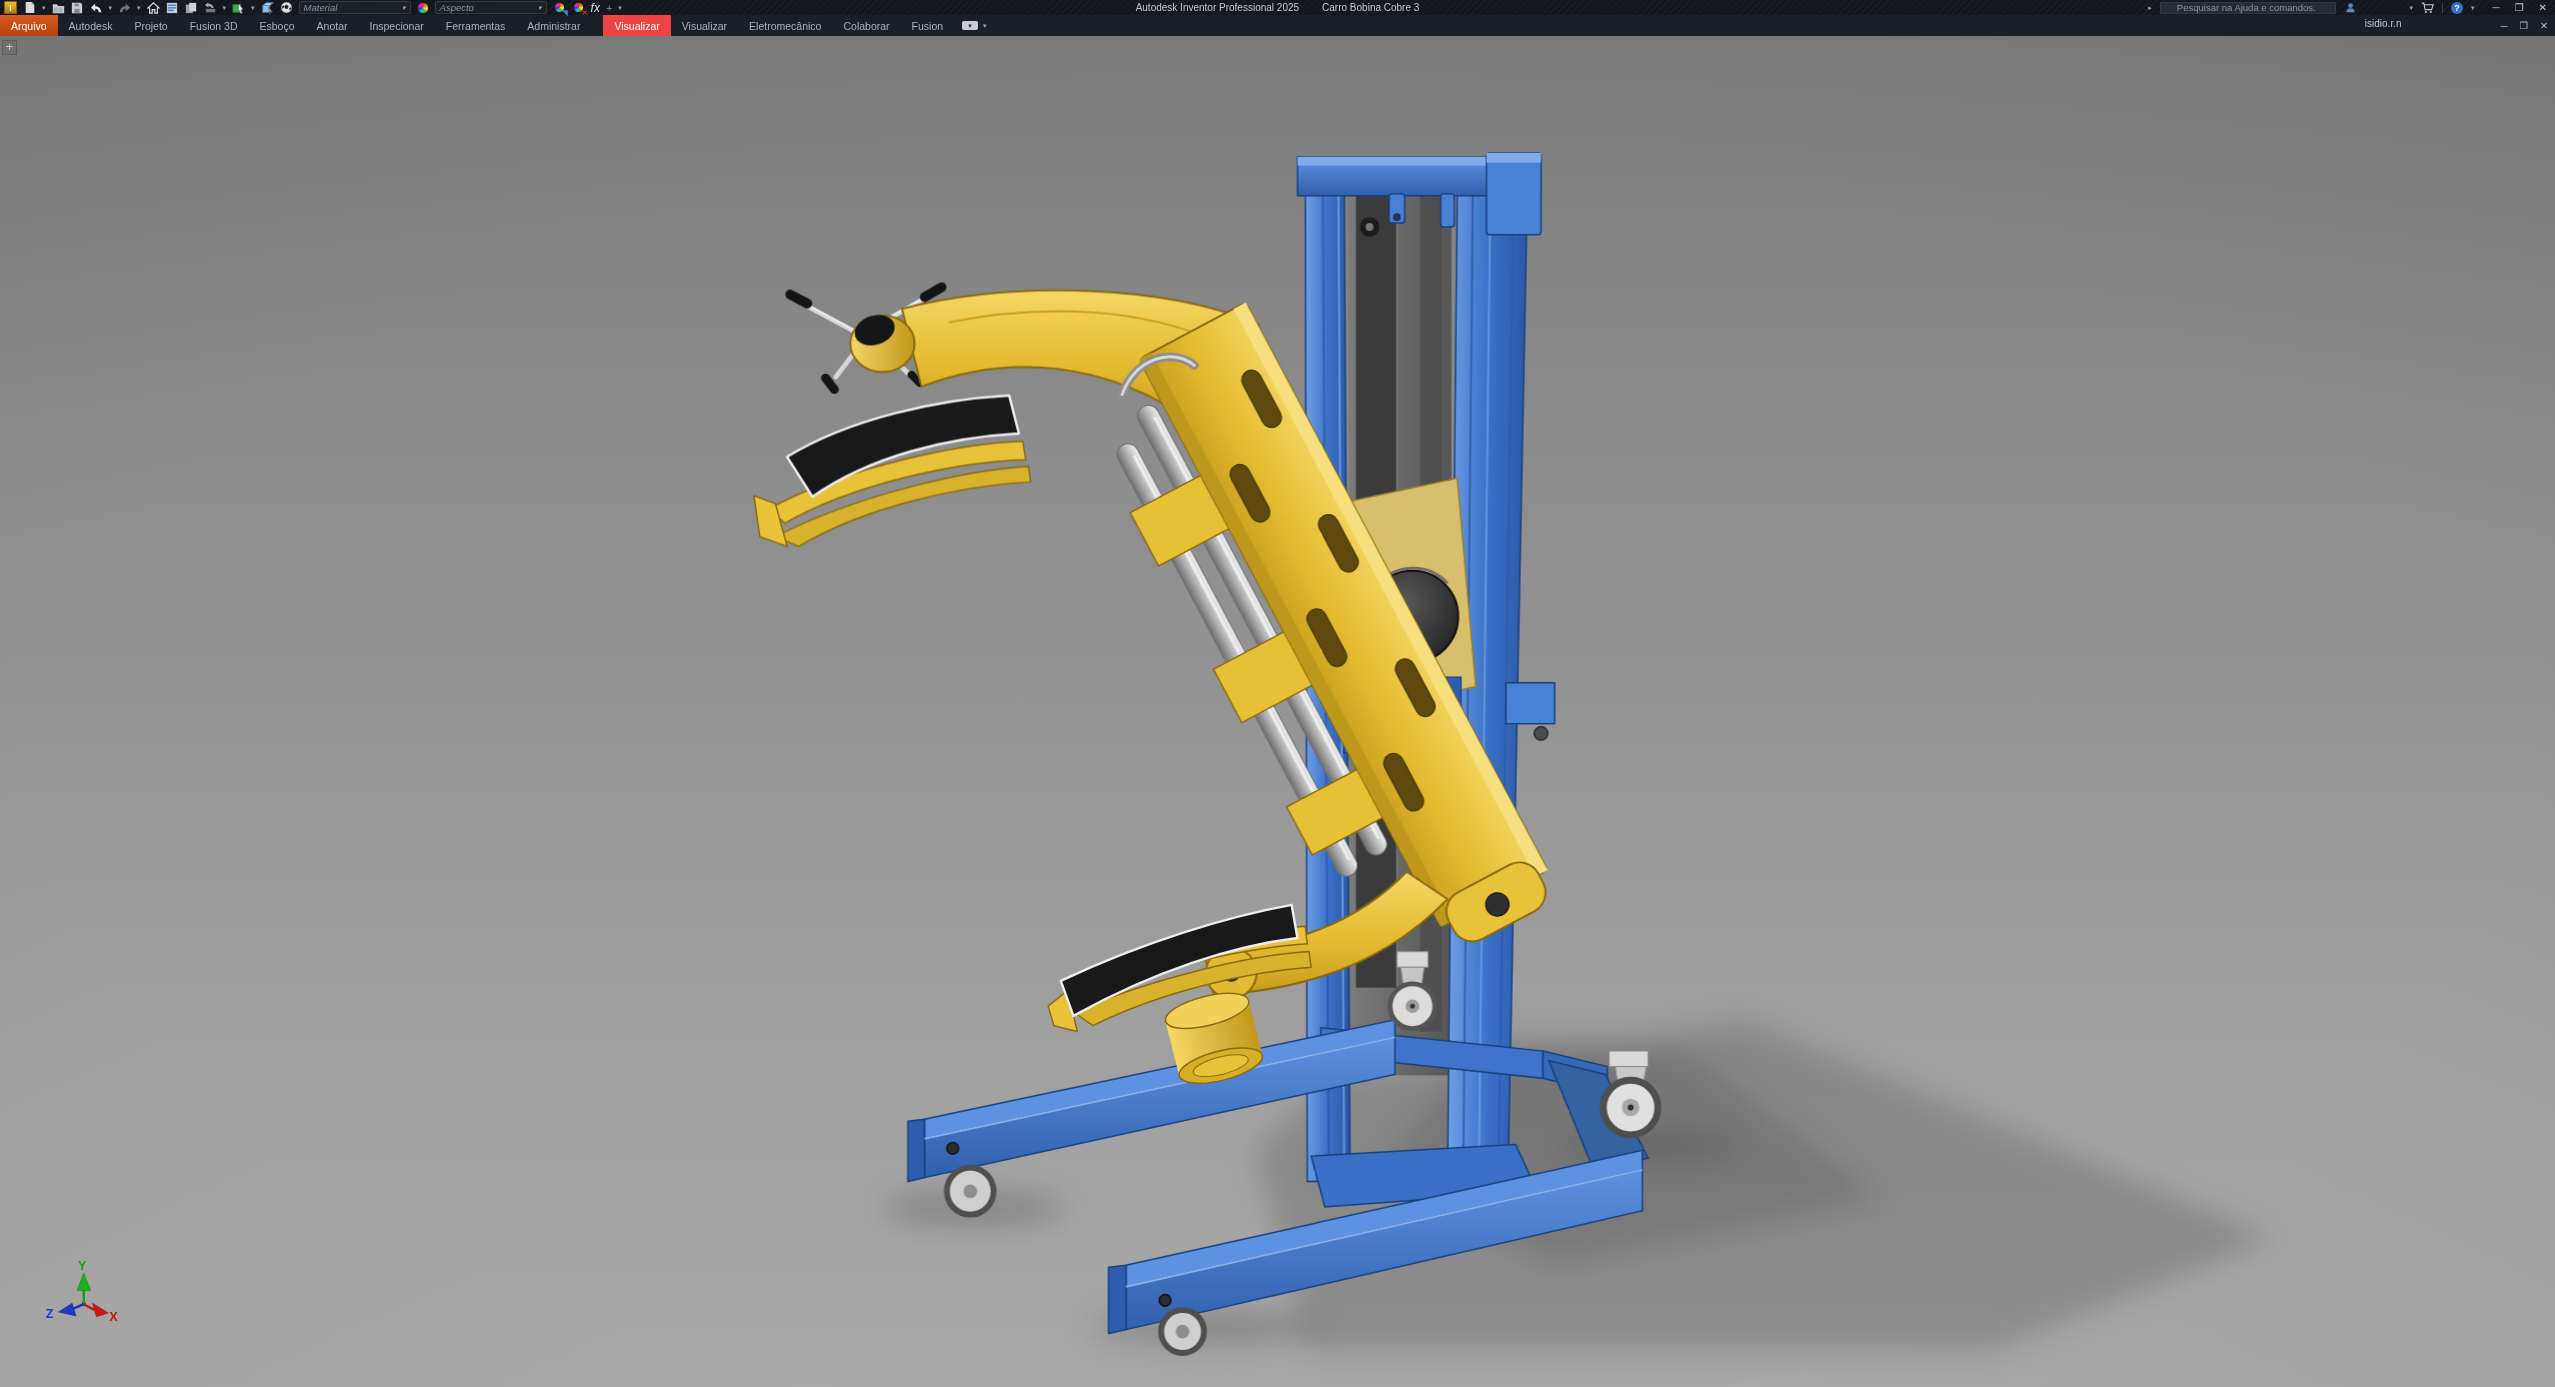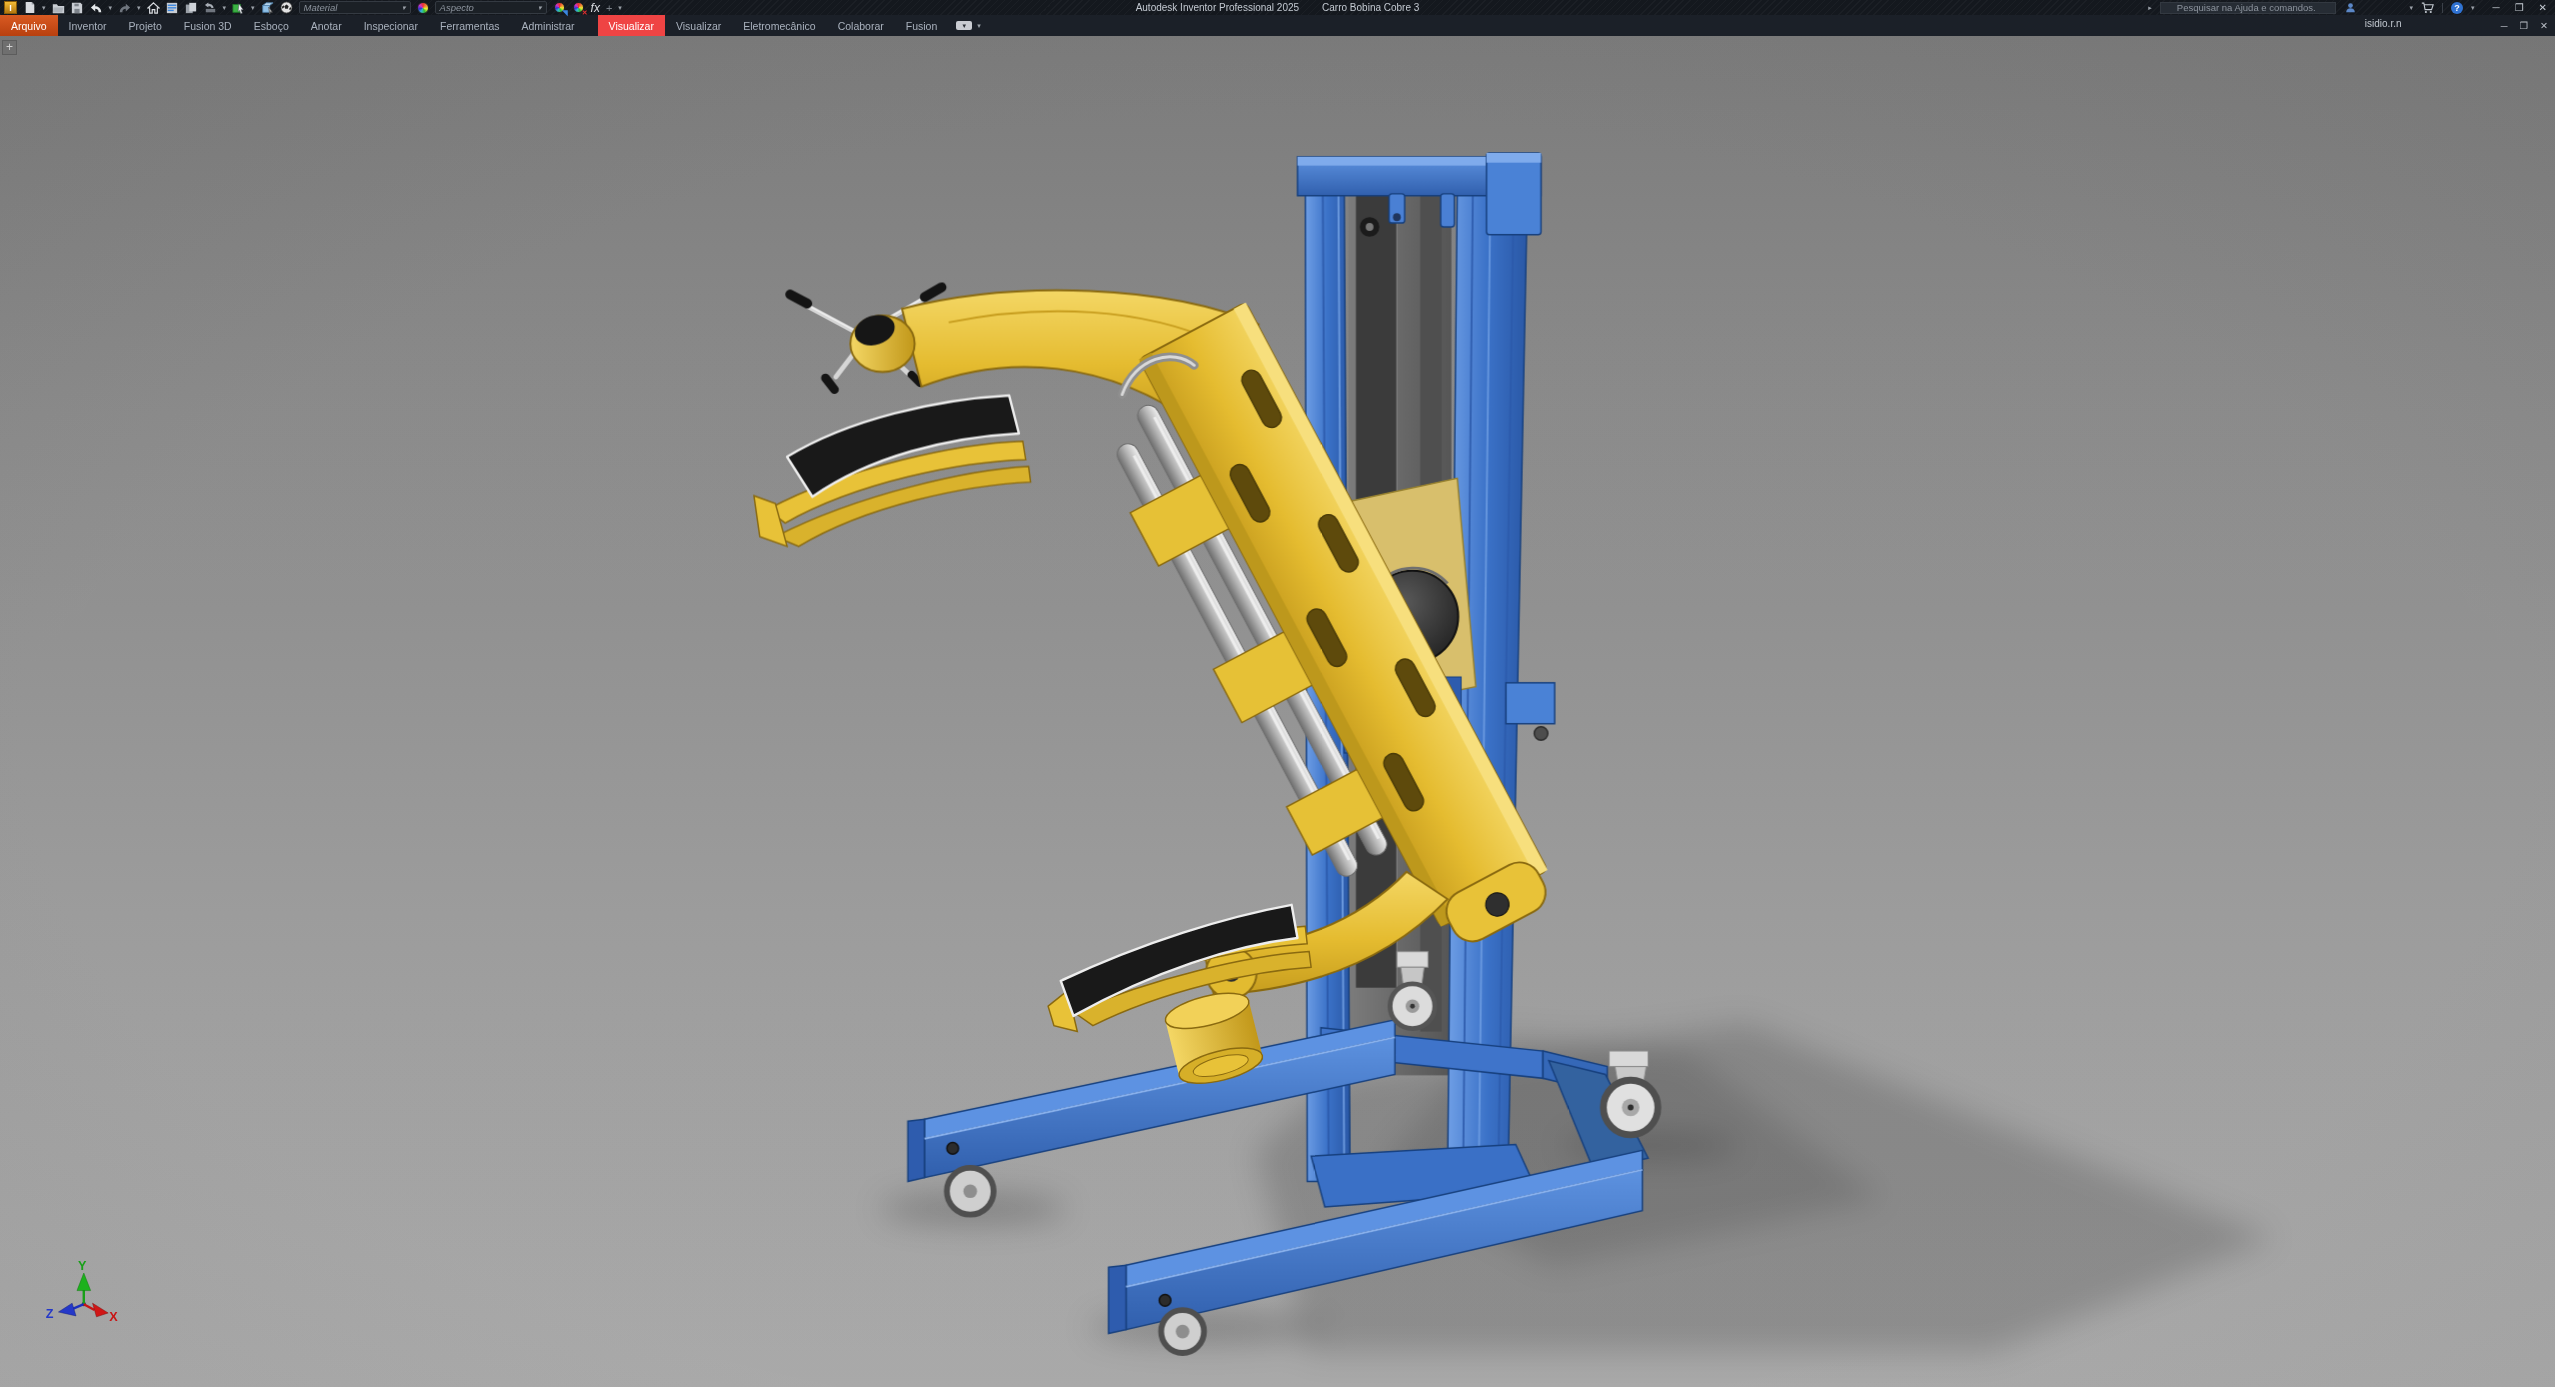--- a/index.html
+++ b/index.html
@@ -199,21 +199,21 @@
     <div class="winbtns">
       <span>─</span>
       <span>❐</span>
       <span>✕</span>
     </div>
   </div>
 </div>
 
 <div class="tabrow">
   <div class="tab accent">Arquivo</div>
-  <div class="tab">Inventor</div>
+  <div class="tab">Autodesk</div>
   <div class="tab">Projeto</div>
   <div class="tab">Fusion 3D</div>
   <div class="tab">Esboço</div>
   <div class="tab">Anotar</div>
   <div class="tab">Inspecionar</div>
   <div class="tab">Ferramentas</div>
   <div class="tab">Administrar</div>
   <div class="tab active">Visualizar</div>
   <div class="tab">Visualizar</div>
   <div class="tab">Eletromecânico</div>

